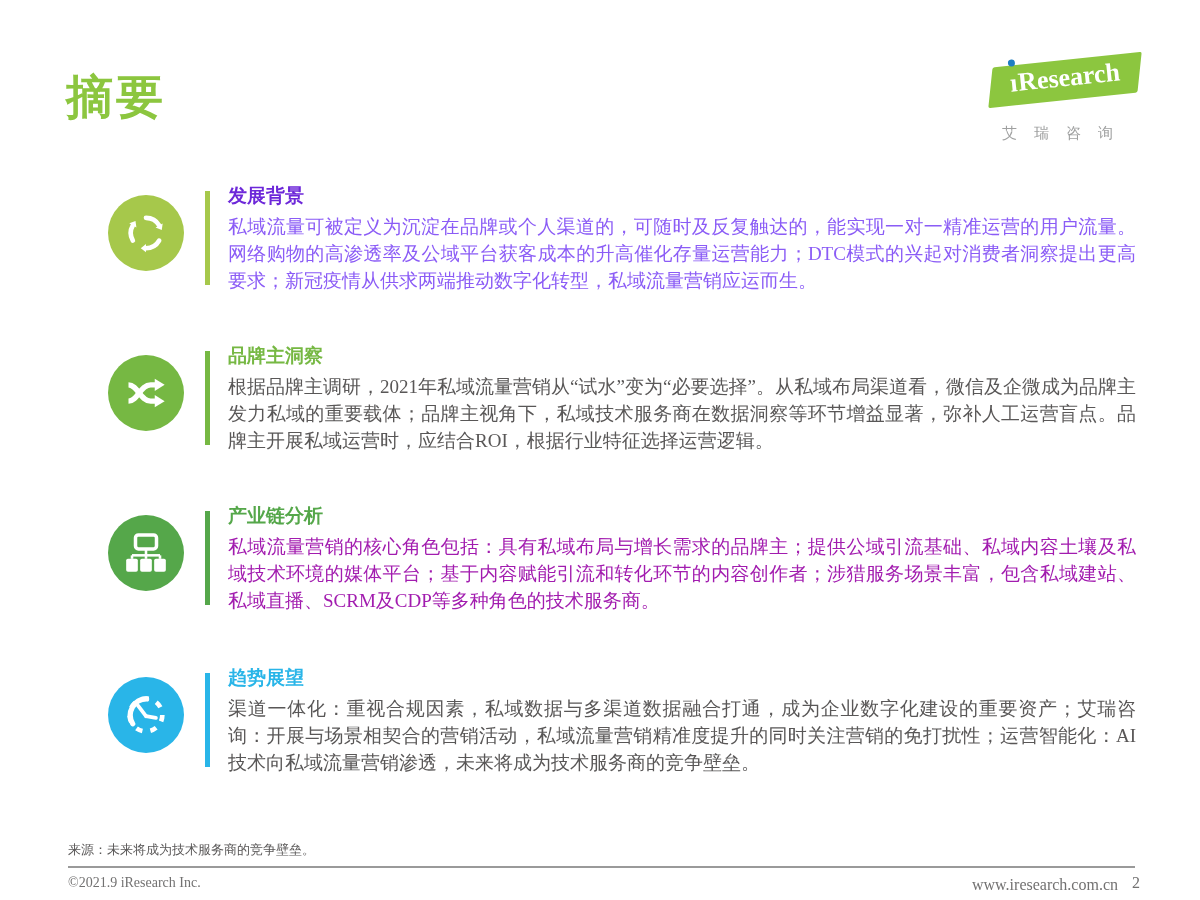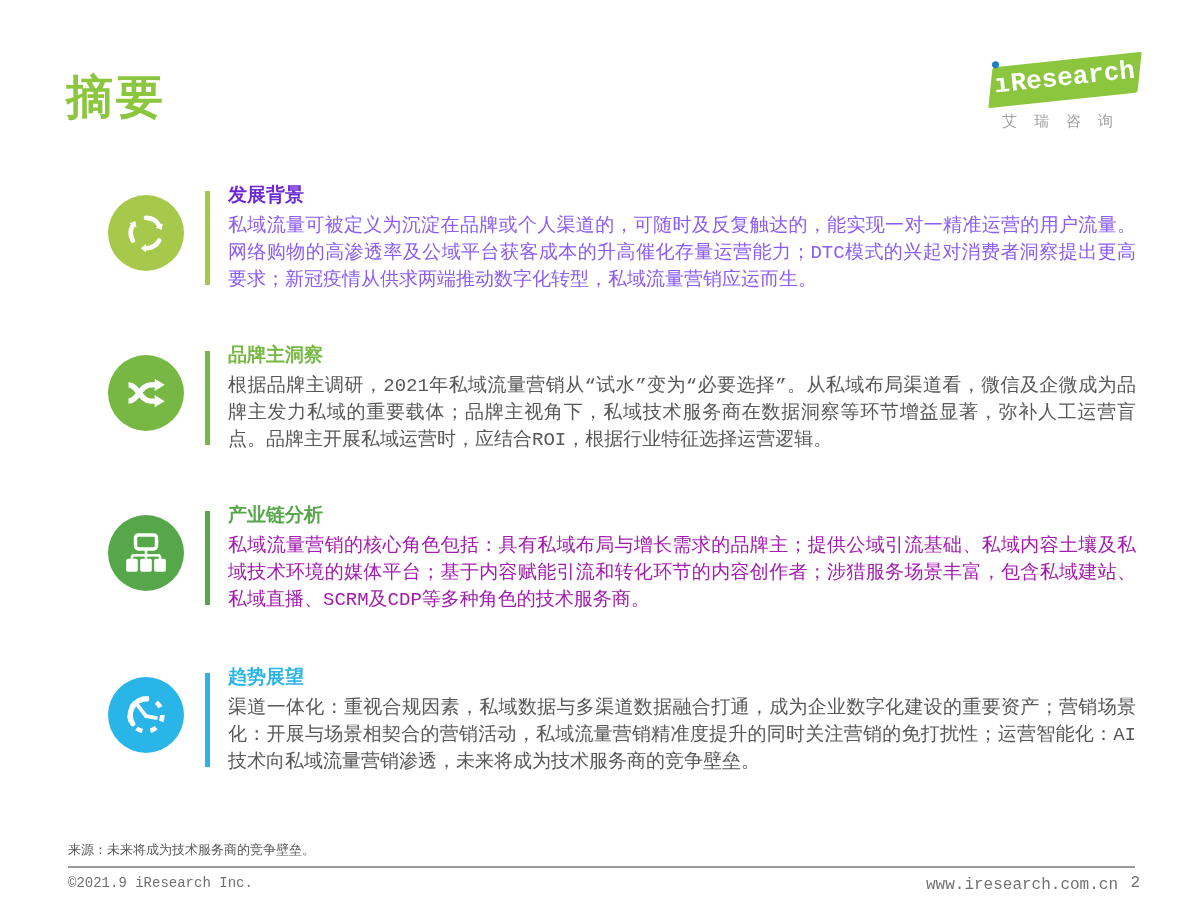--- a/index.html
+++ b/index.html
@@ -1,20 +1,20 @@
 <!DOCTYPE html>
 <html><head>
 <meta charset="utf-8">
 <style>
   html,body{margin:0;padding:0;background:#ffffff;}
   .page{
     position:relative;
     width:1200px;height:900px;
     background:#ffffff;
-    font-family:Liberation Mono, monospace;
+    font-family:Liberation Serif, serif;
     overflow:hidden;
   }
   .title{
     position:absolute;left:66px;top:66px;
     font-size:47px;font-weight:bold;letter-spacing:3px;
   }
   
   .logo{position:absolute;right:58px;top:60px;width:160px;text-align:center;}
   .logo-shape{
     position:relative;
@@ -27,21 +27,21 @@
     transform:skewX(12deg);
     color:#ffffff;font-size:26px;font-weight:bold;
     display:flex;align-items:flex-end;line-height:1;
     padding-bottom:4px;
   }
   .logo-i{position:relative;margin-right:1px;}
   .logo-dot{
     position:absolute;left:0;top:-11px;width:7px;height:7px;border-radius:50%;
   }
   .logo-sub{
-    margin-top:12px;color:#9fa0a0;font-size:15px;
+    margin-top:24px;color:#9fa0a0;font-size:15px;
     letter-spacing:17px;text-indent:8px;white-space:nowrap;
   }
   
   .section{position:absolute;left:108px;width:1030px;height:152px;}
   .icon-circle{
     position:absolute;left:0;top:10px;width:76px;height:76px;border-radius:50%;
     display:flex;align-items:center;justify-content:center;
   }
   .icon-circle svg{width:56px;height:56px;}
   .vbar{position:absolute;left:97px;top:6px;width:5px;height:94px;}
@@ -156,21 +156,21 @@
         <circle cx="24" cy="24" r="14" fill="none" stroke="#ffffff" stroke-width="4" stroke-dasharray="5.5 7"></circle>
         <g stroke="#ffffff" stroke-width="3.2" stroke-linecap="round" fill="none">
           <path d="M24 25 L17 15.8"></path>
           <path d="M24 25 L32.5 26.5"></path>
         </g>
       </svg>
     </div>
     <div class="vbar" style="background: rgb(41, 181, 232);"></div>
     <div class="sec-text">
       <p class="sec-heading" style="color: rgb(41, 181, 232);">趋势展望</p>
-      <p class="sec-body" style="color: rgb(89, 87, 87);">渠道一体化：重视合规因素，私域数据与多渠道数据融合打通，成为企业数字化建设的重要资产；营销场景化：开展与场景相契合的营销活动，私域流量营销精准度提升的同时关注营销的免打扰性；运营智能化：AI技术向私域流量营销渗透，未来将成为技术服务商的竞争壁垒。</p>
+      <p class="sec-body" style="color: rgb(89, 87, 87);">渠道一体化：重视合规因素，私域数据与多渠道数据融合打通，成为企业数字化建设的重要资产；艾瑞咨询：开展与场景相契合的营销活动，私域流量营销精准度提升的同时关注营销的免打扰性；运营智能化：AI技术向私域流量营销渗透，未来将成为技术服务商的竞争壁垒。</p>
     </div>
   </div>
 
   <div class="source-note" style="color: rgb(89, 87, 87);">来源：未来将成为技术服务商的竞争壁垒。</div>
   <div class="footer-divider" style="background: rgb(154, 154, 154);"></div>
   <div class="footer-left" style="color: rgb(114, 113, 113);">©2021.9 iResearch Inc.</div>
   <div class="footer-site" style="color: rgb(114, 113, 113);">www.iresearch.com.cn</div>
   <div class="footer-page" style="color: rgb(114, 113, 113);">2</div>
 
 </div>

